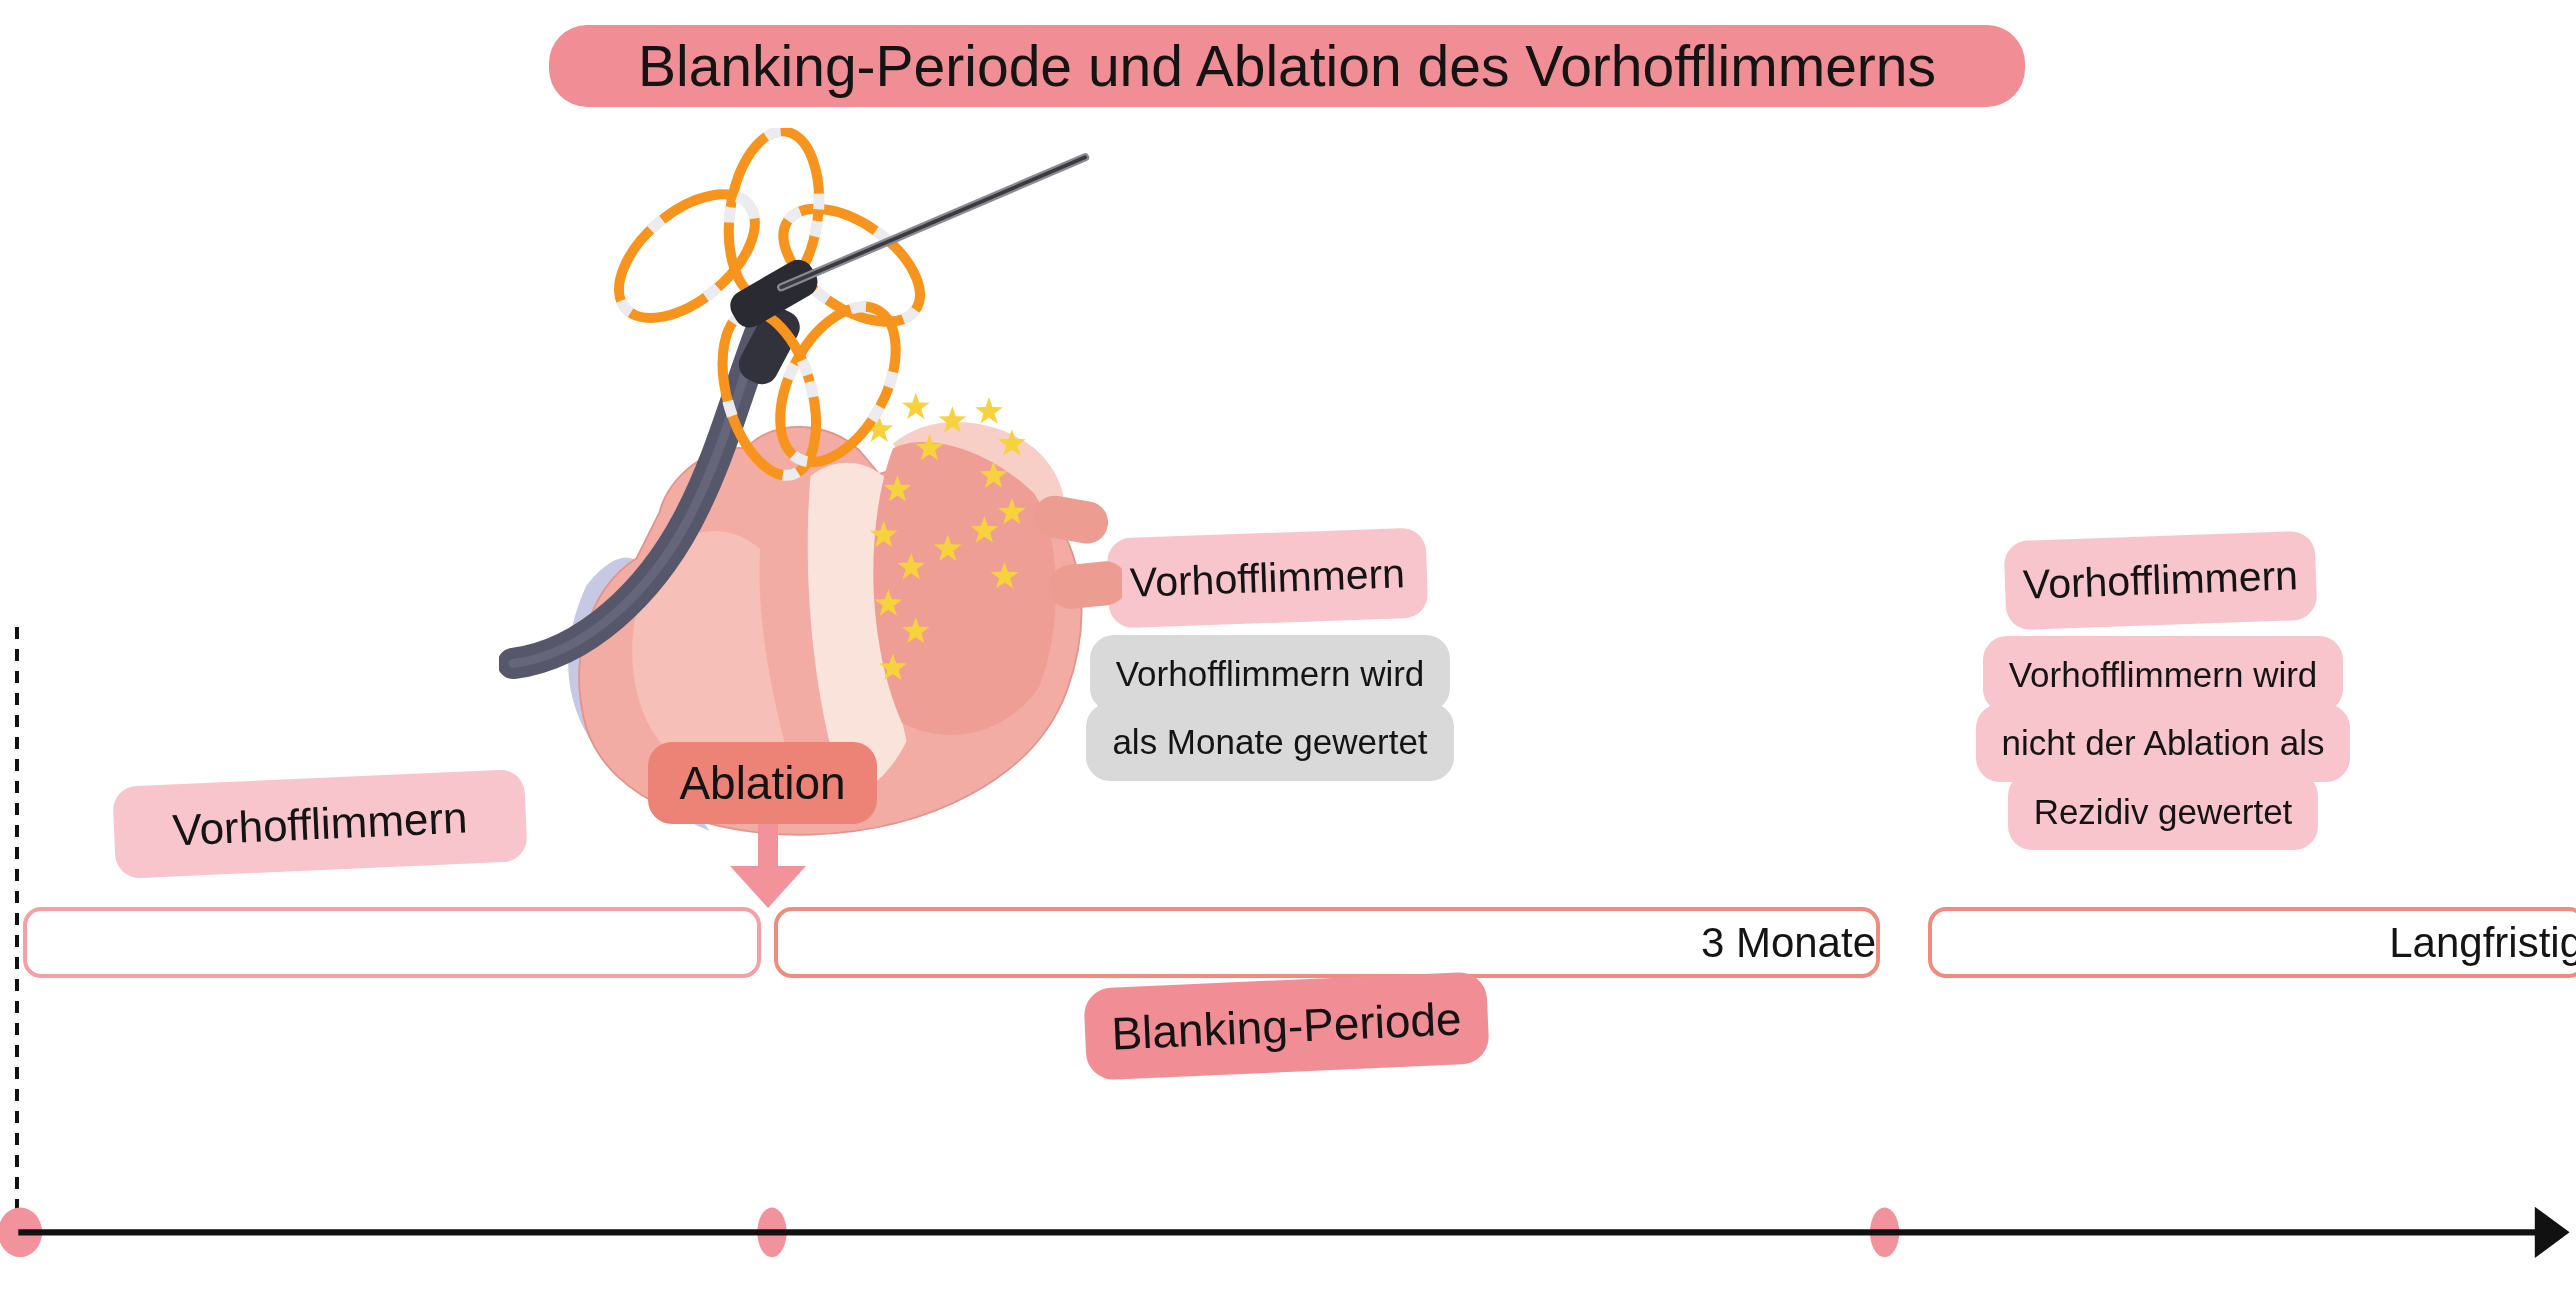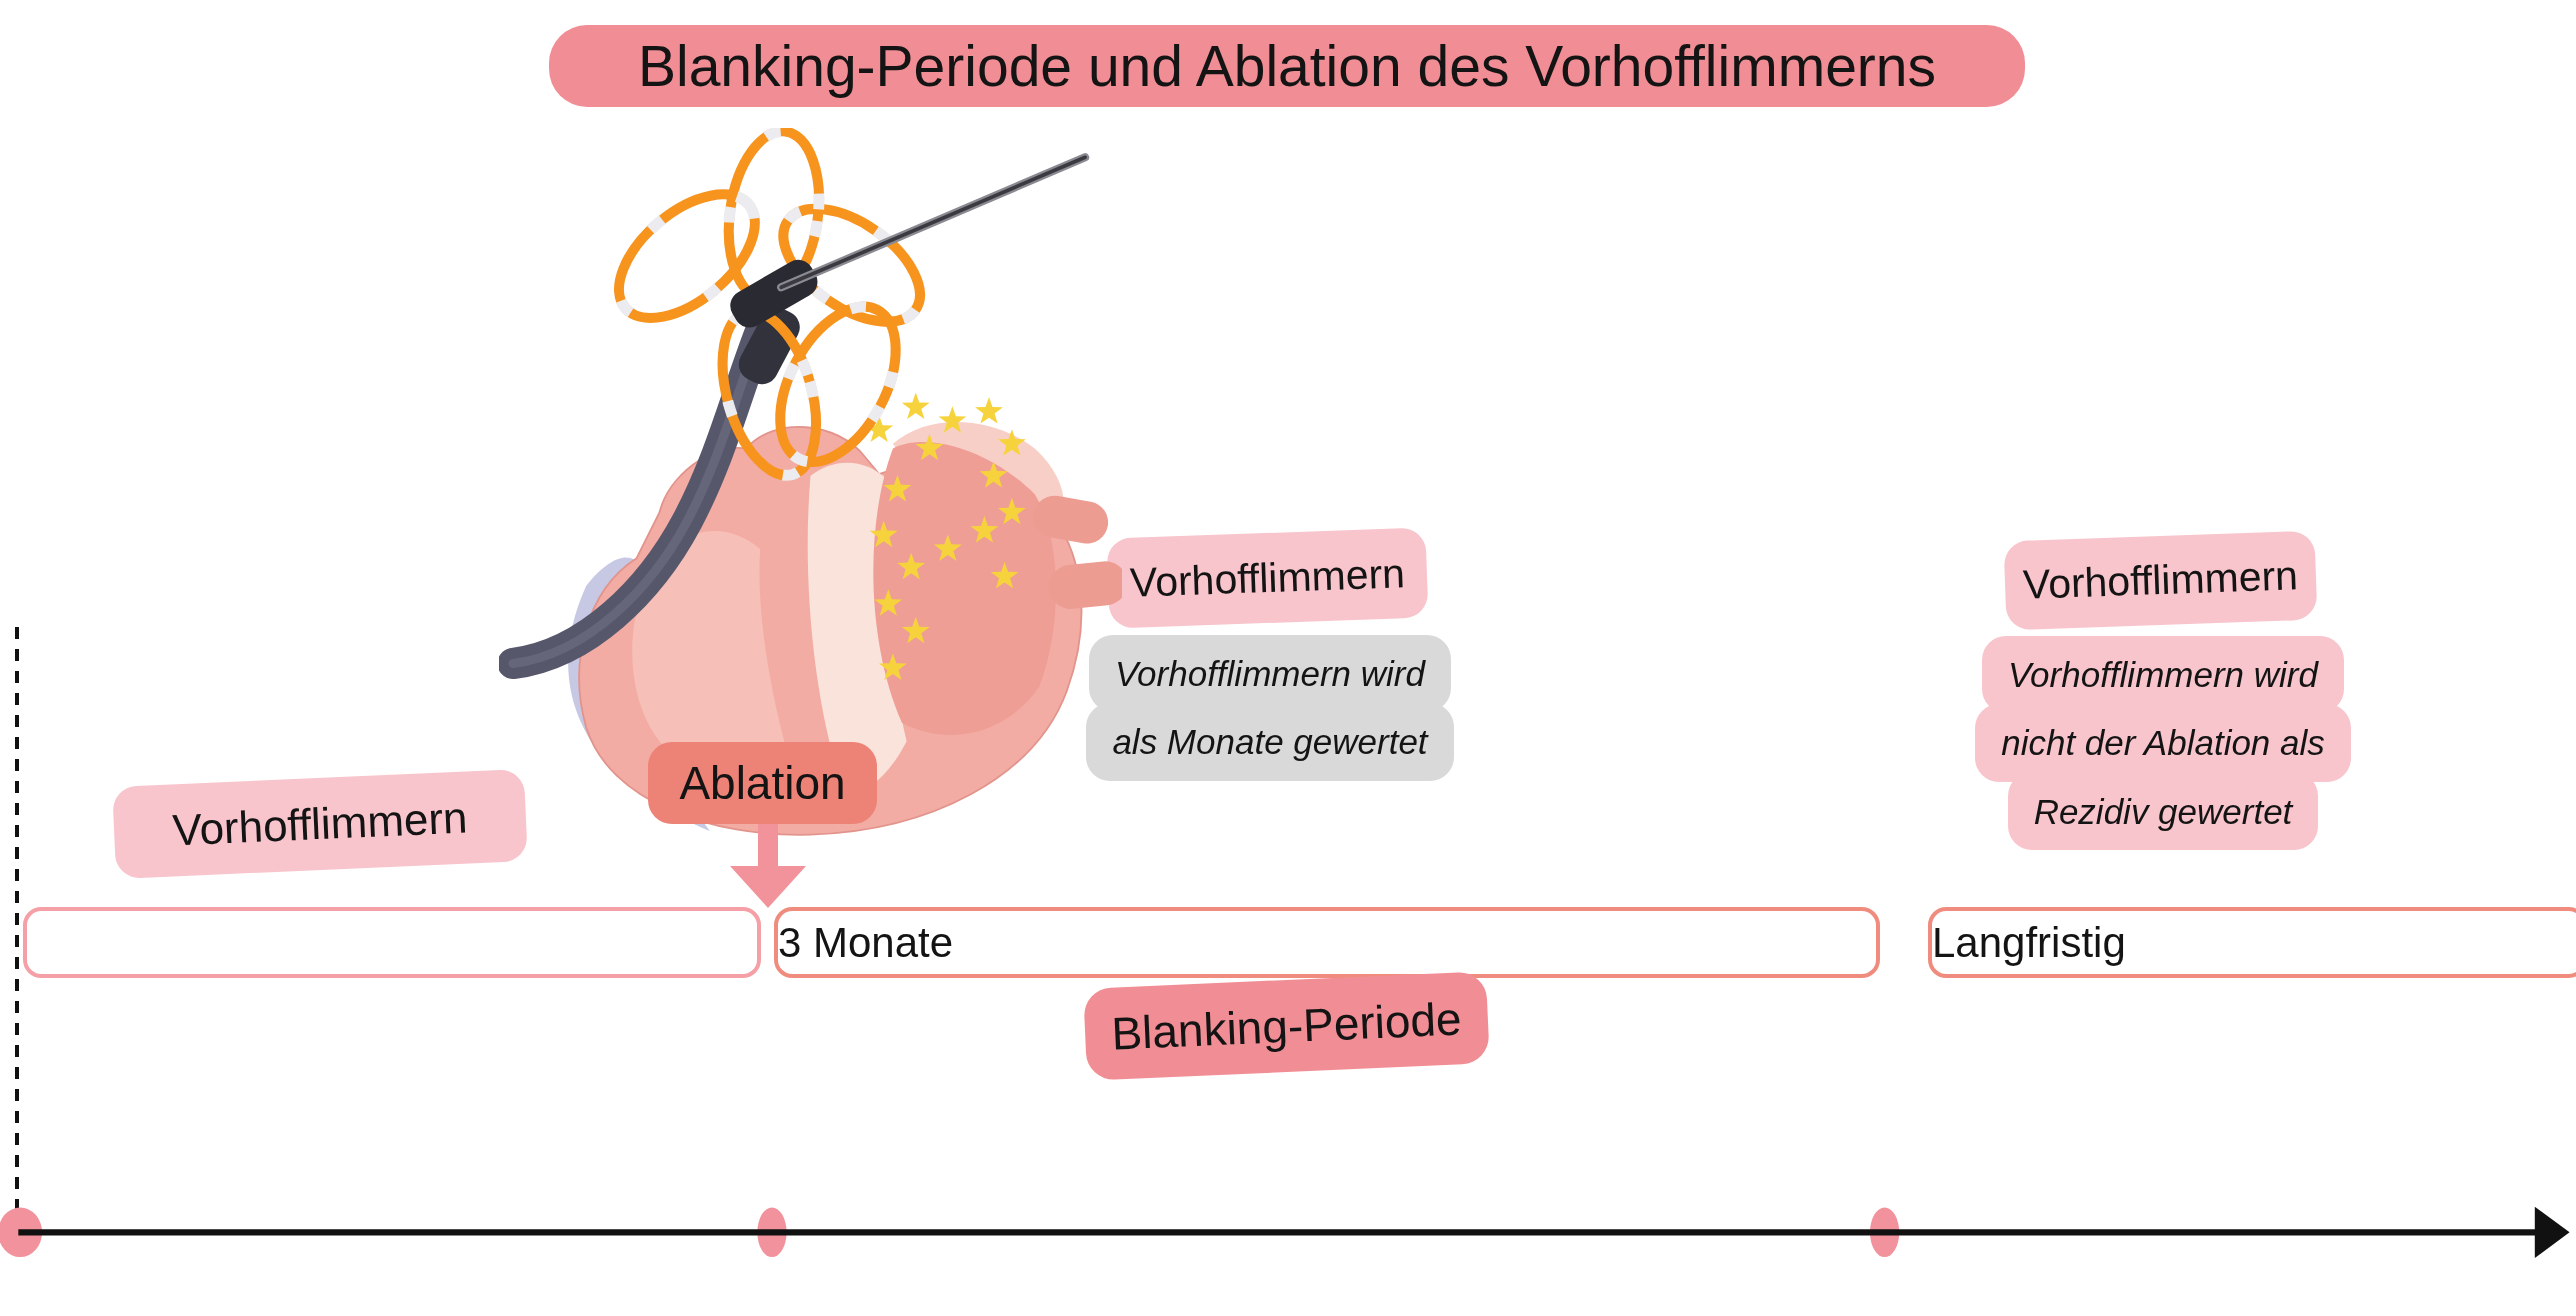--- a/index.html
+++ b/index.html
@@ -32,35 +32,35 @@
   .af-mid{left:1108px;top:533px;width:319px;height:90px;font-size:41px;transform:rotate(-2deg);}
   .af-right{left:2005px;top:536px;width:311px;height:89px;font-size:41px;transform:rotate(-2deg);}
   .ablation-badge{
     left:648px;top:742px;width:229px;height:82px;border-radius:24px;
     background:var(--ablation-badge);font-size:46px;z-index:6;
   }
   .blanking-badge{
     left:1085px;top:980px;width:403px;height:92px;border-radius:27.5px;
     background:var(--title-badge);font-size:46px;transform:rotate(-2.5deg);z-index:7;
   }
-  .note-box{position:absolute;text-align:center;z-index:3;font-style:italic;}
+  .note-box{position:absolute;text-align:center;z-index:3;}
   .note-gray{left:1055px;top:635px;width:430px;}
   .note-pink{left:1956px;top:636px;width:414px;}
   .note-line{
     display:block;width:max-content;margin:-9.2px auto 0;
     padding:9.2px 26px;border-radius:24px;
     font-size:35px;line-height:59px;white-space:nowrap;
   }
   .note-line:first-child{margin-top:0;}
   .note-gray .note-line{background:var(--gray-note);}
   .note-pink .note-line{background:var(--light-pink);}
   .tl-seg{
     position:absolute;top:907px;height:71px;box-sizing:border-box;
     background:#ffffff;border:4.6px solid var(--tl-border);border-radius:18.3px;
-    display:flex;align-items:center;justify-content:flex-start;
+    display:flex;align-items:center;justify-content:flex-end;
     font-size:42px;color:var(--ink);z-index:4;
   }
   .tl-before{left:23px;width:738px;border-color:var(--tl-border-light);}
   .tl-blanking{left:774px;width:1106px;}
   .tl-longterm{left:1928px;width:659px;}
   .dashed-line{
     left:14.7px;top:627px;width:4.6px;height:604px;
     background:repeating-linear-gradient(to bottom,#111 0 12px,transparent 12px 22px);
   }
   .ablation-arrow-shaft{left:758px;top:822px;width:20px;height:46px;background:var(--arrow-pink);z-index:5;}

